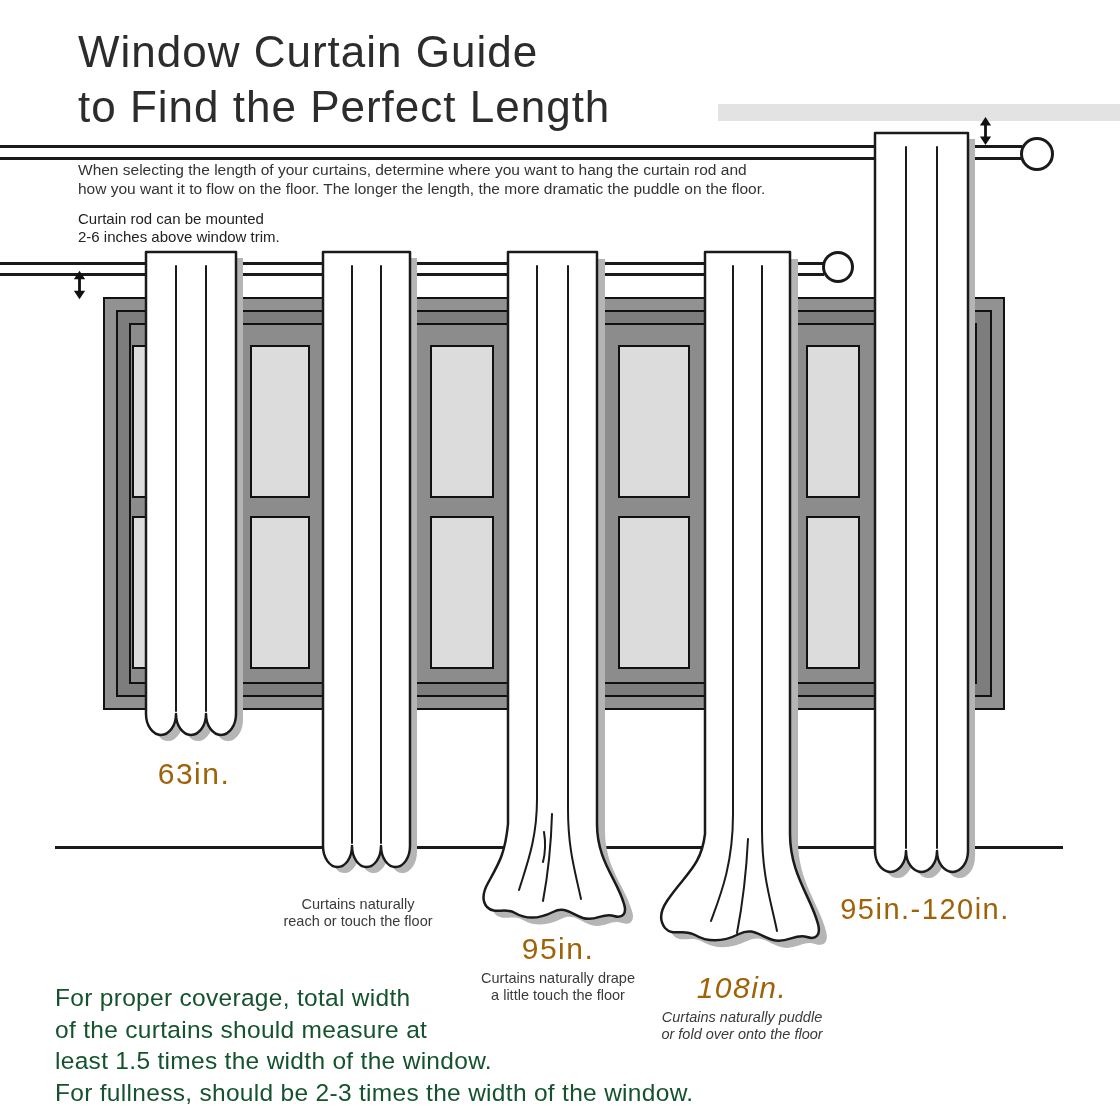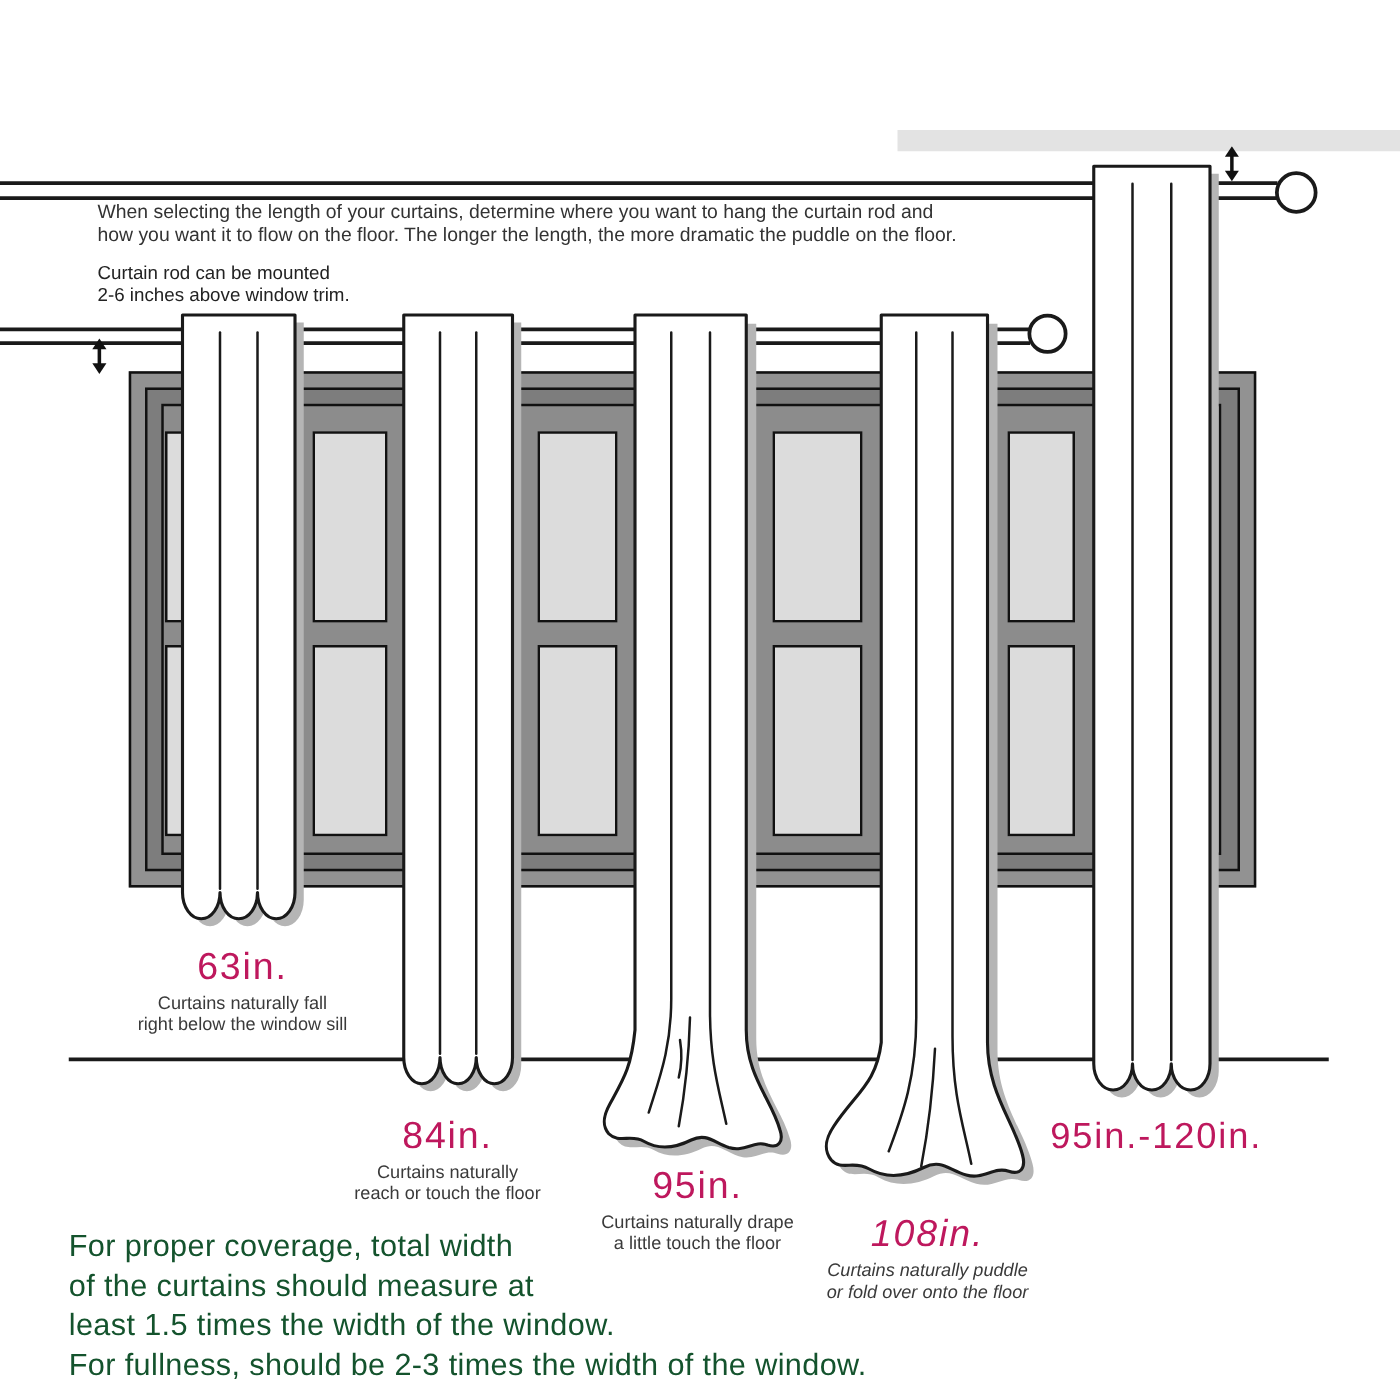--- a/index.html
+++ b/index.html
@@ -17,21 +17,21 @@
   .floor{left:55px;top:846px;width:1008px;height:2.5px;background:#1a1a1a;}
   .win{box-sizing:border-box;border:2px solid #111;}
   .win-outer{left:103px;top:297px;width:902px;height:413px;background:var(--frame_outer,#929292);}
   .win-mid{left:116px;top:310px;width:876px;height:387px;background:var(--frame_inner,#7d7d7d);}
   .win-glass{left:129px;top:323px;width:848px;height:361px;background:var(--mullion,#8c8c8c);}
   .pane{position:absolute;box-sizing:border-box;border:2px solid #111;background:var(--pane,#dcdcdc);height:153px;}
   .curtain path.body{fill:#fff;stroke:#1a1a1a;stroke-width:2.5;stroke-linejoin:round;}
   .curtain path.fold{fill:none;stroke:#1a1a1a;stroke-width:2;stroke-linecap:round;}
   .curtain path.shadow{fill:var(--shadow,#b5b5b5);stroke:none;}
   .label{text-align:center;transform:translateX(-50%);}
-  .num{font-size:30px;letter-spacing:1.5px;color:#be185d;}
+  .num{font-size:30px;letter-spacing:1.5px;color:#a16207;}
   .desc{font-size:14.5px;line-height:16.5px;color:#3a3a3a;margin-top:4px;}
   .footer{left:55px;top:982px;font-size:24.5px;line-height:31.5px;color:#14532d;letter-spacing:0.3px;}
   .arrow-icon line{stroke:#111;stroke-width:3;}
   .arrow-icon path{fill:#111;}
 </style>
 </head>
 <body>
 
 <div id="canvas">
 
@@ -104,32 +104,31 @@
     <line x1="9" y1="6" x2="9" y2="24"></line>
       <path d="M9,0 L3,9 H15 Z"></path>
       <path d="M9,30 L3,21 H15 Z"></path>
   </svg>
   <svg class="abs arrow-icon" style="left:71px;top:270px;" width="17" height="30" viewBox="0 0 18 30">
     <line x1="9" y1="6" x2="9" y2="24"></line>
       <path d="M9,0 L3,9 H15 Z"></path>
       <path d="M9,30 L3,21 H15 Z"></path>
   </svg>
 
+  <div class="abs title lines">Window Curtain Guide
+to Find the Perfect Length</div>
   <div class="abs intro lines">When selecting the length of your curtains, determine where you want to hang the curtain rod and
 how you want it to flow on the floor. The longer the length, the more dramatic the puddle on the floor.</div>
   <div class="abs rod-note lines">Curtain rod can be mounted
 2-6 inches above window trim.</div>
 
   <div class="abs label" style="left:194px;top:757px;">
     <div class="num">63in.</div>
-    <div class="desc lines">Curtains naturally fall
-right below the window sill</div>
   </div>
   <div class="abs label" style="left:358px;top:892px;">
-    <div class="num">84in.</div>
     <div class="desc lines">Curtains naturally
 reach or touch the floor</div>
   </div>
   <div class="abs label" style="left:558px;top:932px;">
     <div class="num">95in.</div>
     <div class="desc lines">Curtains naturally drape
 a little touch the floor</div>
   </div>
   <div class="abs label" style="left:742px;top:971px;font-style:italic;">
     <div class="num">108in.</div>

